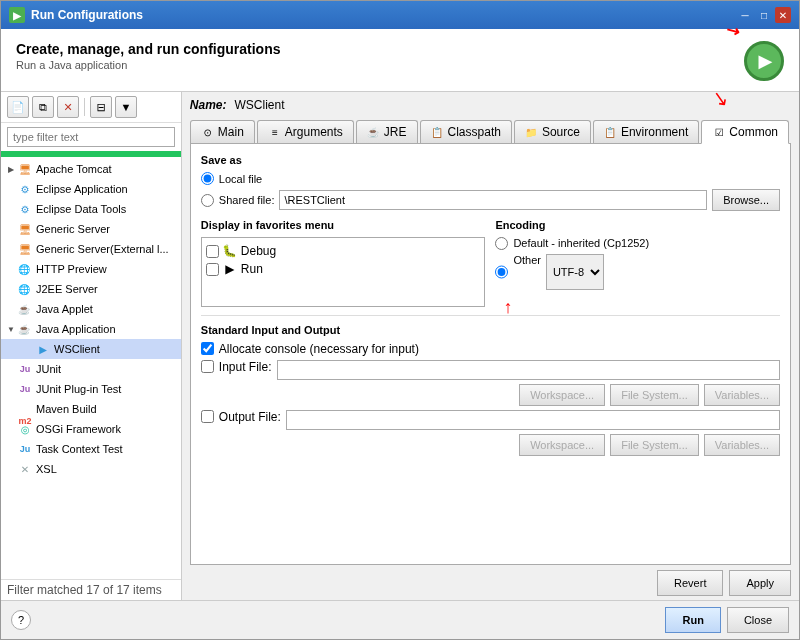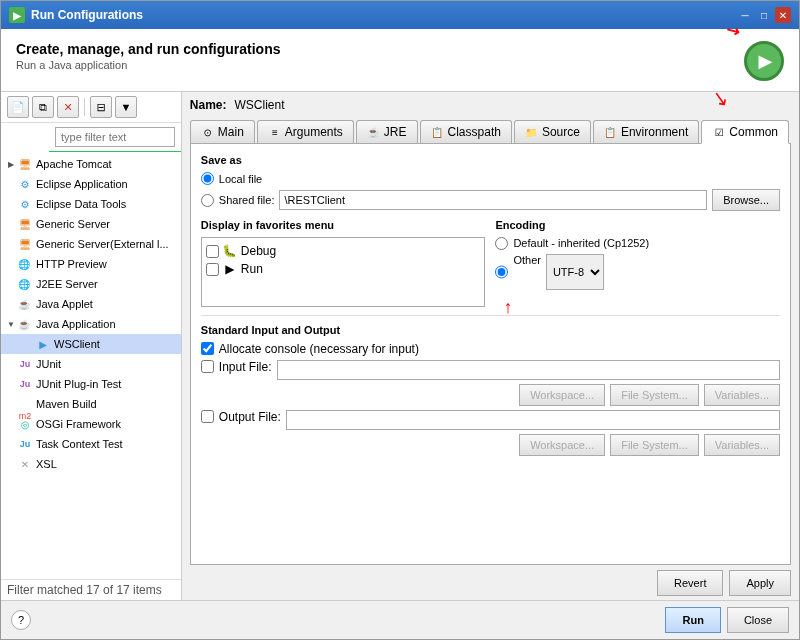--- a/index.html
+++ b/index.html
@@ -18,21 +18,21 @@
     .header-title { font-size: 14px; font-weight: bold; color: #000; }
     .header-subtitle { font-size: 11px; color: #555; margin-top: 2px; }
 
     .content { display: flex; flex: 1; overflow: hidden; }
 
     .sidebar { width: 195px; background: white; border-right: 1px solid #ccc; display: flex; flex-direction: column; }
     .sidebar-toolbar { padding: 4px 6px; border-bottom: 1px solid #ddd; display: flex; align-items: center; gap: 3px; }
     .toolbar-btn { width: 22px; height: 22px; border: 1px solid #aaa; background: linear-gradient(to bottom, #f8f8f8, #e8e8e8); cursor: pointer; display: flex; align-items: center; justify-content: center; font-size: 11px; border-radius: 2px; }
     .toolbar-separator { width: 1px; height: 18px; background: #ccc; margin: 0 2px; }
 
-    .filter-box { padding: 4px 6px; border-bottom: 1px solid #22c55e; margin-left: 48px; }
+    .filter-box { padding: 4px 6px; border-bottom: 6px solid #22c55e; }
     .filter-input { width: 100%; border: 1px solid #aaa; padding: 2px 5px; font-size: 11px; color: #999; height: 20px; }
 
     .tree { flex: 1; overflow-y: auto; overflow-x: hidden; padding: 2px 0; }
     .tree-item { display: flex; align-items: center; padding: 1px 4px; cursor: pointer; white-space: nowrap; height: 20px; }
     .tree-item.selected { background: #c8d8f8; }
     .tree-item .icon { width: 16px; height: 16px; margin-right: 3px; flex-shrink: 0; display: flex; align-items: center; justify-content: center; font-size: 10px; }
     .tree-item .label { font-size: 11px; }
     .tree-arrow { width: 12px; height: 12px; display: inline-flex; align-items: center; justify-content: center; font-size: 8px; color: #555; }
 
     .sidebar-footer { padding: 3px 6px; border-top: 1px solid #ddd; font-size: 10px; color: #555; }
@@ -212,21 +212,21 @@
         </div>
 
         <div class="tree-item">
           <span class="tree-arrow" style="color:transparent;">▶</span>
           <span class="icon ico-junit" style="font-size:9px; font-weight:bold; color:#9b59b6;">Ju</span>
           <span class="label">JUnit Plug-in Test</span>
         </div>
 
         <div class="tree-item">
           <span class="tree-arrow" style="color:transparent;">▶</span>
-          <span class="icon ico-maven" style="font-size:9px; font-weight:normal; color:#e74c3c;margin-top:23px;">m2</span>
+          <span class="icon ico-maven" style="font-size:9px; font-weight:bold; color:#e74c3c;margin-top:23px;">m2</span>
           <span class="label">Maven Build</span>
         </div>
 
         <div class="tree-item">
           <span class="tree-arrow" style="color:transparent;">▶</span>
           <span class="icon ico-osgi">◎</span>
           <span class="label">OSGi Framework</span>
         </div>
 
         <div class="tree-item">
@@ -242,21 +242,21 @@
         </div>
       </div>
       <div class="sidebar-footer">
         <span>Filter matched 17 of 17 items</span>
       </div>
     </div>
 
     <div style="flex:1; display:flex; flex-direction:column; padding:6px 8px 4px; position:relative;">
 
       <div class="name-row">
-        <span style="font-weight:bold;">Name:</span>
+        <span style="font-weight:bold;font-style:italic;">Name:</span>
         <span>WSClient</span>
       </div>
 
       <div class="tabs">
         <div class="tab">
           <span class="tab-icon">⊙</span>
           <span>Main</span>
         </div>
         <div class="tab">
           <span class="tab-icon">≡</span>

